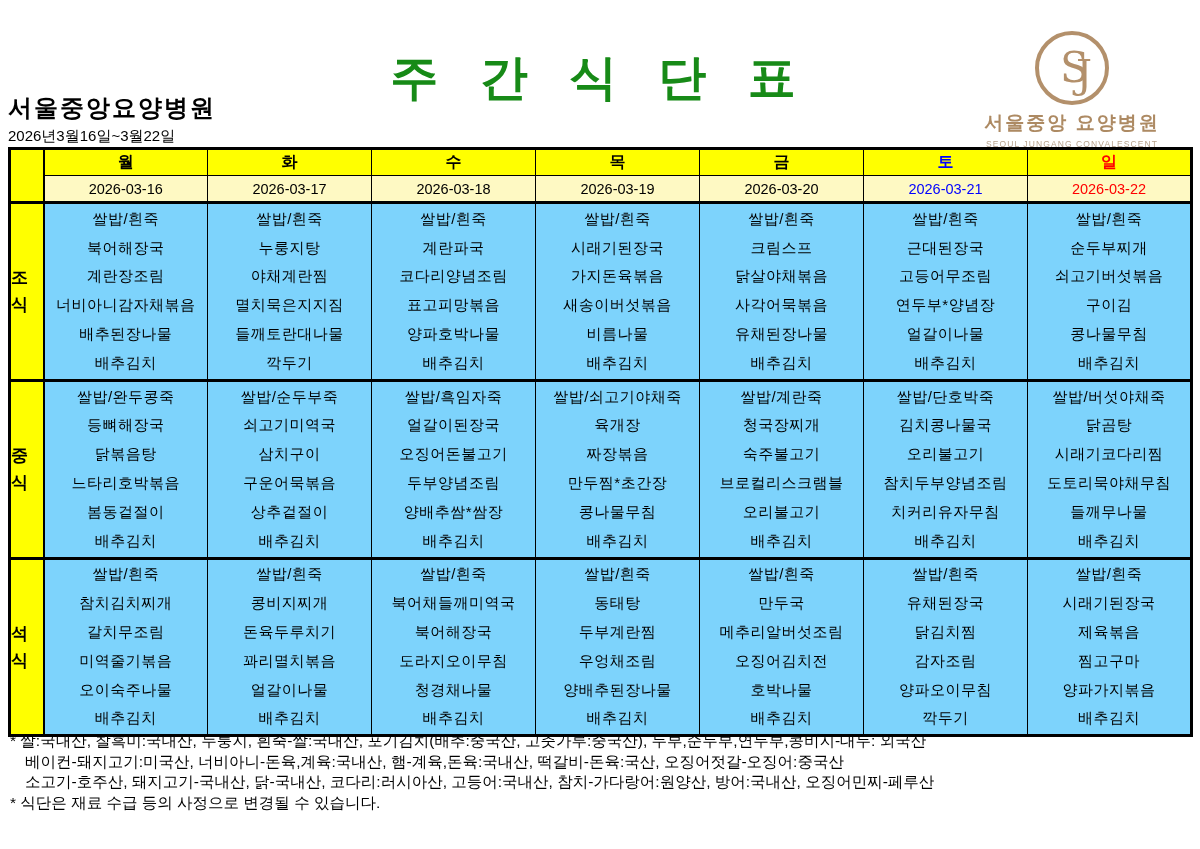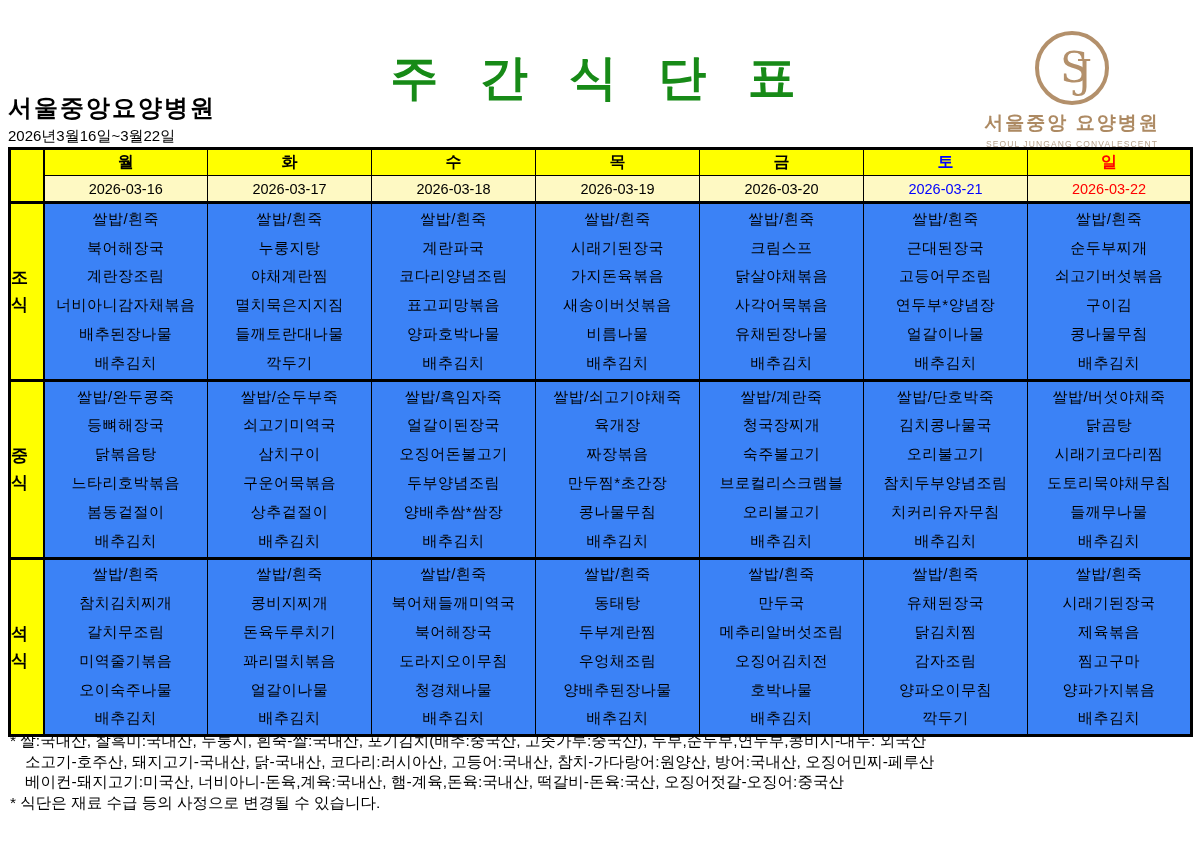--- a/index.html
+++ b/index.html
@@ -33,21 +33,21 @@
   tr.row-meal  { height:175px; }
 
   tr.row-days th { background:#ffff00; font-size:16px; font-weight:bold; }
   tr.row-dates td { background:#fef9c3; font-size:14.5px; text-align:center; }
   td.corner { background:#ffff00; border-bottom:3px solid #000; border-right:2px solid #000; }
   tr.row-dates td { border-bottom:3px solid #000; }
   tr.row-meal th.meal-label { background:#ffff00; border-right:2px solid #000;
         font-size:17px; font-weight:bold; line-height:1.6;
         word-break:break-all; text-align:left; vertical-align:middle;
         border-top:3px solid #000; }
-  tr.row-meal td { border-top:3px solid #000; background:#3b82f6;
+  tr.row-meal td { border-top:3px solid #000; background:#7dd3fc;
         vertical-align:middle; padding:1px 0; }
 
   .col-sat { color:#0000ff; }
   .col-sun { color:#ff0000; }
 
   .menu-item { height:28.8px; display:flex; align-items:center; justify-content:center;
                font-size:15px; letter-spacing:0.5px; }
 
   
   .footnotes { position:absolute; left:10px; top:731px; width:1185px;
@@ -284,16 +284,16 @@
           <div class="menu-item">찜고구마</div>
           <div class="menu-item">양파가지볶음</div>
           <div class="menu-item">배추김치</div>
         </td>
   </tr>
 </tbody>
   </table>
 
 <div class="footnotes">
   <div>* 쌀:국내산, 찰흑미:국내산, 누룽지, 흰죽-쌀:국내산, 포기김치(배추:중국산, 고춧가루:중국산), 두부,순두부,연두부,콩비지-대두: 외국산</div>
+  <div class="indent">베이컨-돼지고기:미국산, 너비아니-돈육,계육:국내산, 햄-계육,돈육:국내산, 떡갈비-돈육:국산, 오징어젓갈-오징어:중국산</div>
   <div class="indent">소고기-호주산, 돼지고기-국내산, 닭-국내산, 코다리:러시아산, 고등어:국내산, 참치-가다랑어:원양산, 방어:국내산, 오징어민찌-페루산</div>
-  <div class="indent">베이컨-돼지고기:미국산, 너비아니-돈육,계육:국내산, 햄-계육,돈육:국내산, 떡갈비-돈육:국산, 오징어젓갈-오징어:중국산</div>
   <div class="note-last">* 식단은 재료 수급 등의 사정으로 변경될 수 있습니다.</div>
 </div>
 
 </body></html>

